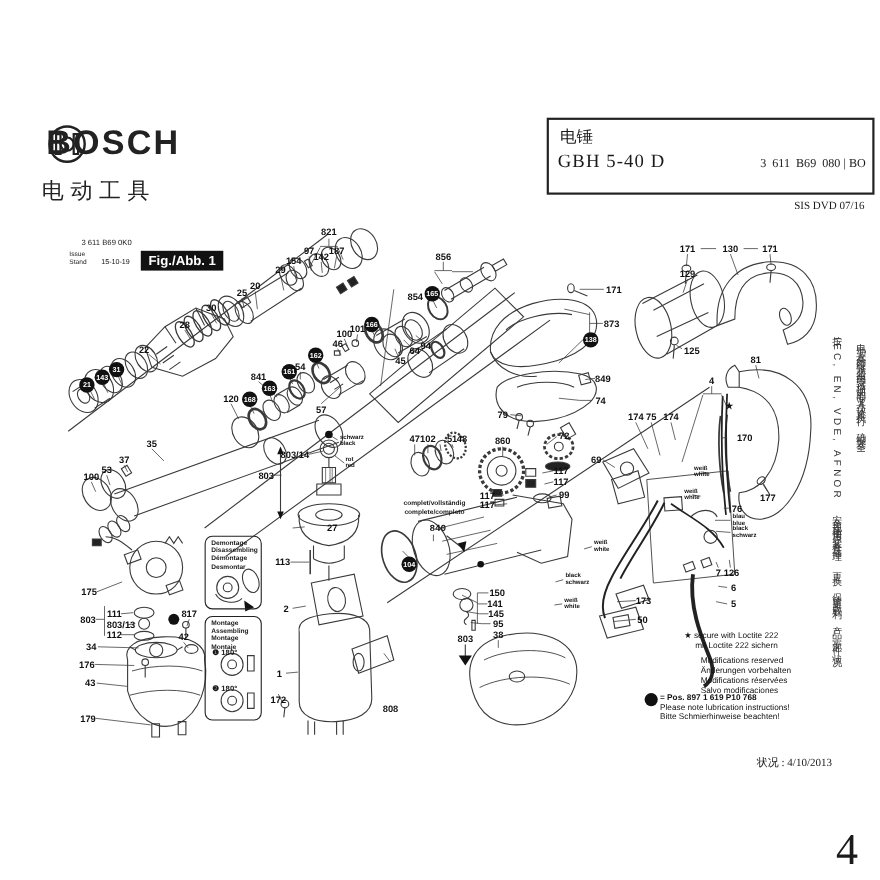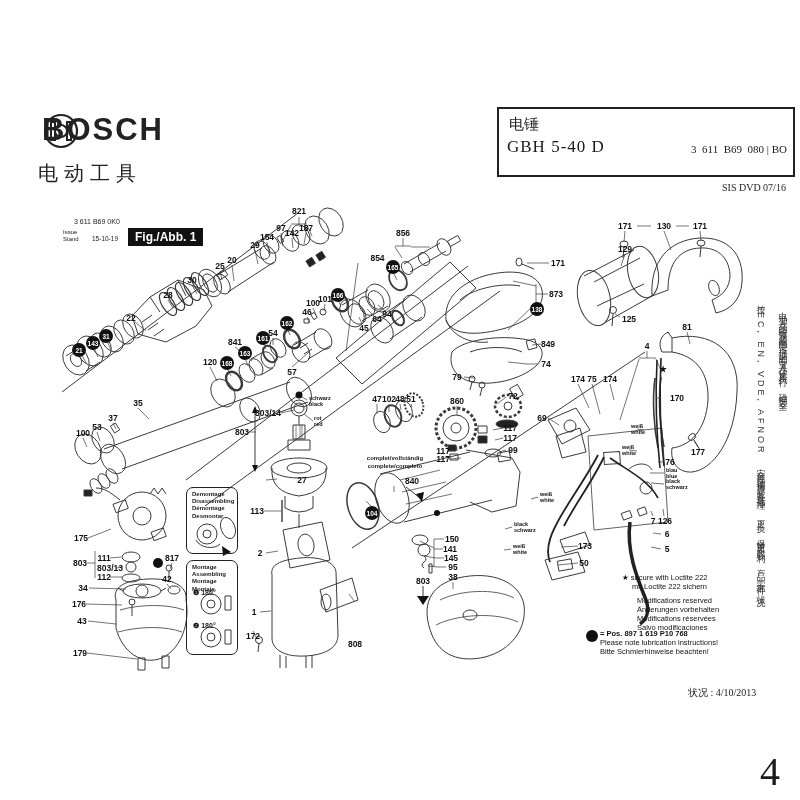--- a/index.html
+++ b/index.html
@@ -409,21 +409,21 @@
     <div class="lbl p" style="left: 306px; top: 228px;">187</div>
     <div class="lbl p" style="left: 292px; top: 233px;">142</div>
     <div class="lbl p" style="left: 281px; top: 228px;">97</div>
     <div class="lbl p" style="left: 267px; top: 237px;">154</div>
     <div class="lbl p" style="left: 255px; top: 245px;">29</div>
     <div class="lbl p" style="left: 220px; top: 266px;">25</div>
     <div class="lbl p" style="left: 232px; top: 260px;">20</div>
     <div class="lbl p" style="left: 192px; top: 280px;">30</div>
     <div class="lbl p" style="left: 168px; top: 295px;">28</div>
     <div class="lbl p" style="left: 131px; top: 318px;">22</div>
-    <div class="lbl p" style="left: 358px; top: 258px; padding-left: 39px;">854</div>
+    <div class="lbl p" style="left: 358px; top: 270px; padding-left: 39px;">854</div>
     <div class="lbl p" style="left: 403px; top: 233px;">856</div>
     <div class="lbl p" style="left: 556px; top: 294px;">873</div>
     <div class="lbl p" style="left: 558px; top: 263px;">171</div>
     <div class="lbl p" style="left: 625px; top: 226px;">171</div>
     <div class="lbl p" style="left: 664px; top: 226px; text-align: center;">130</div>
     <div class="lbl p" style="left: 700px; top: 226px;">171</div>
     <div class="lbl p" style="left: 625px; top: 249px;">129</div>
     <div class="lbl p" style="left: 629px; top: 319px;">125</div>
     <div class="lbl p" style="left: 687px; top: 327px;">81</div>
     <div class="lbl p" style="left: 548px; top: 344px;">849</div>
@@ -436,30 +436,30 @@
     <div class="lbl p" style="left: 667px; top: 398px; padding-left: 20px;">170</div>
     <div class="lbl p" style="left: 698px; top: 452px;">177</div>
     <div class="lbl p" style="left: 670px; top: 462px;">76</div>
     <div class="lbl p" style="left: 653px; top: 521px;">7</div>
     <div class="lbl p" style="left: 665px; top: 521px;">126</div>
     <div class="lbl p" style="left: 667px; top: 534px;">6</div>
     <div class="lbl p" style="left: 667px; top: 549px;">5</div>
     <div class="lbl p" style="left: 663px; top: 369px;">★</div>
     <div class="lbl p" style="left: 377px; top: 399px;">47</div>
     <div class="lbl p" style="left: 389px; top: 399px;">102</div>
-    <div class="lbl p" style="left: 400px; top: 399px;">48</div>
+    <div class="lbl p" style="left: 420px; top: 399px;">48</div>
     <div class="lbl p" style="left: 411px; top: 399px;">51</div>
     <div class="lbl p" style="left: 457px; top: 401px;">860</div>
     <div class="lbl p" style="left: 513px; top: 396px;">72</div>
     <div class="lbl p" style="left: 510px; top: 428px;">117</div>
     <div class="lbl p" style="left: 510px; top: 438px;">117</div>
     <div class="lbl p" style="left: 513px; top: 450px;">99</div>
     <div class="lbl p" style="left: 443px; top: 451px;">117</div>
     <div class="lbl p" style="left: 443px; top: 459px;">117</div>
-    <div class="lbl p" style="left: 412px; top: 481px;">840</div>
+    <div class="lbl p" style="left: 398px; top: 481px; font-family: Liberation Mono, monospace;">840</div>
     <div class="lbl p" style="left: 452px; top: 539px;">150</div>
     <div class="lbl p" style="left: 450px; top: 549px;">141</div>
     <div class="lbl p" style="left: 451px; top: 558px;">145</div>
     <div class="lbl p" style="left: 453px; top: 567px;">95</div>
     <div class="lbl p" style="left: 453px; top: 577px;">38</div>
     <div class="lbl p" style="left: 423px; top: 581px;">803</div>
     <div class="lbl p" style="left: 355px; top: 607px; margin-top: 37px;">808</div>
     <div class="lbl p" style="left: 542px; top: 418px;">69</div>
     <div class="lbl p" style="left: 585px; top: 546px;">173</div>
     <div class="lbl p" style="left: 584px; top: 563px;">50</div>

